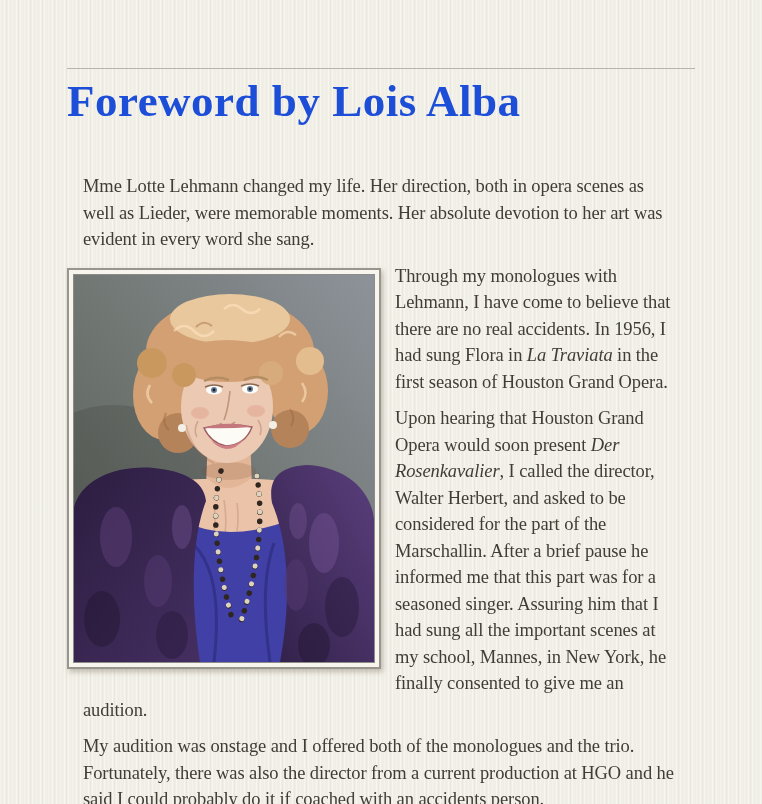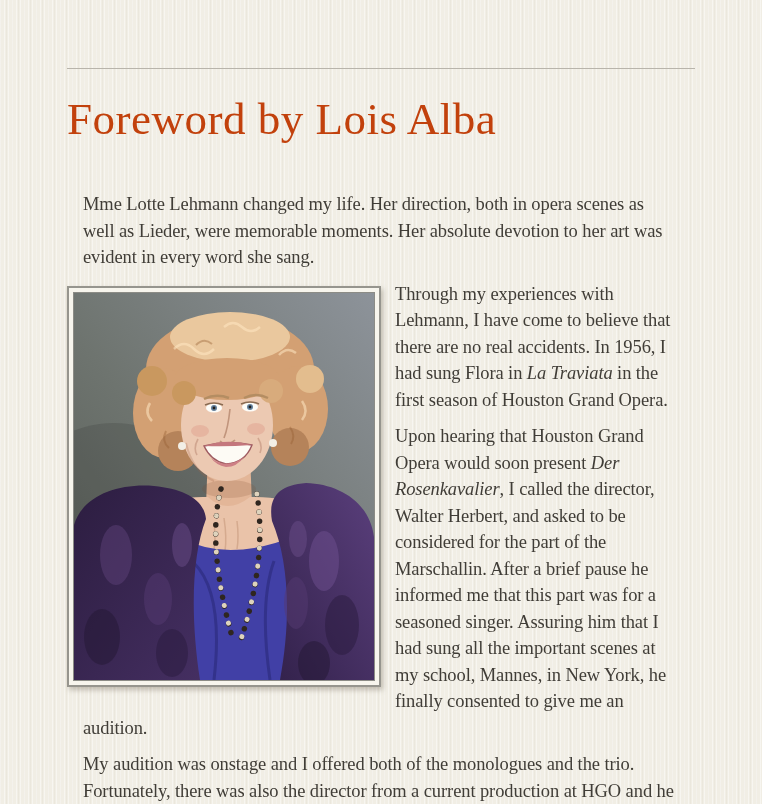--- a/index.html
+++ b/index.html
@@ -9,25 +9,25 @@
     background-color:#f1eee5;
     background-image:
       repeating-linear-gradient(90deg, rgba(255,255,255,0.45) 0 1px, rgba(255,255,255,0) 1px 4px),
       repeating-linear-gradient(90deg, rgba(198,192,175,0.14) 0 1px, rgba(198,192,175,0) 1px 6px);
     font-family:"Liberation Serif", serif;
   }
   .page{box-sizing:border-box;height:100%;padding:68px 67px 0;}
   .top-rule{border:none;border-top:1px solid #b8b4ab;margin:0;}
   h1.page-title{
     font-family:"Liberation Serif", serif;
-    font-weight:400;
+    font-weight:700;
     font-size:45px;line-height:52px;
-    color:#c2410c;
+    color:#1d4ed8;
     letter-spacing:0.5px;
-    margin:24px 0 46px;
+    margin:6px 0 46px;
   }
   .article-body p{
     font-size:18.5px;line-height:26.5px;
     letter-spacing:-0.1px;
     color:#403d37;
     margin:0 16px 10px;
   }
   .article-body em{}
   .photo-frame{
     float:left;
@@ -164,20 +164,20 @@
           <ellipse cx="182" cy="136" rx="9" ry="6" fill="rgba(214,130,115,0.28)"></ellipse>
 
           <path d="M130,153 Q153,147 178,152 Q171,170 152,171 Q137,168 130,153 Z" fill="#fdfbf5" stroke="#9e5a60" stroke-width="1.4"></path>
           <path d="M130,153 Q153,145 178,152 Q153,154 130,153 Z" fill="#c4777d"></path>
           <path d="M137,165 Q153,177 170,164 Q163,174 152,174 Q142,172 137,165 Z" fill="#cd7f85"></path>
           <path d="M124,146 Q119,155 123,162 M184,145 Q189,153 186,160" stroke="rgba(160,100,80,0.35)" stroke-width="1.6" fill="none"></path>
         </svg>
       </div>
     </div>
 
-    <p><span>Through my experiences with Lehmann, I have come to believe that there are no real accidents. In 1956, I had sung Flora in </span><em>La Traviata</em><span> in the first season of Houston Grand Opera.</span></p>
+    <p><span>Through my monologues with Lehmann, I have come to believe that there are no real accidents. In 1956, I had sung Flora in </span><em>La Traviata</em><span> in the first season of Houston Grand Opera.</span></p>
 
     <p><span>Upon hearing that Houston Grand Opera would soon present </span><em>Der Rosenkavalier</em><span>, I called the director, Walter Herbert, and asked to be considered for the part of the Marschallin. After a brief pause he informed me that this part was for a seasoned singer. Assuring him that I had sung all the important scenes at my school, Mannes, in New York, he finally consented to give me an audition.</span></p>
 
     <p>My audition was onstage and I offered both of the monologues and the trio. Fortunately, there was also the director from a current production at HGO and he said I could probably do it if coached with an accidents person.</p>
 
   </div>
 </div>
 
 </body></html>

